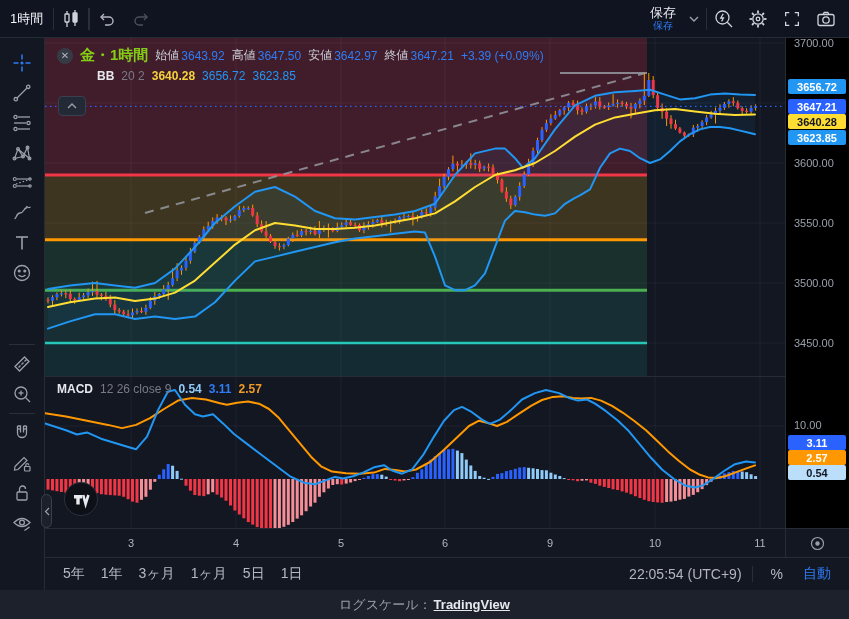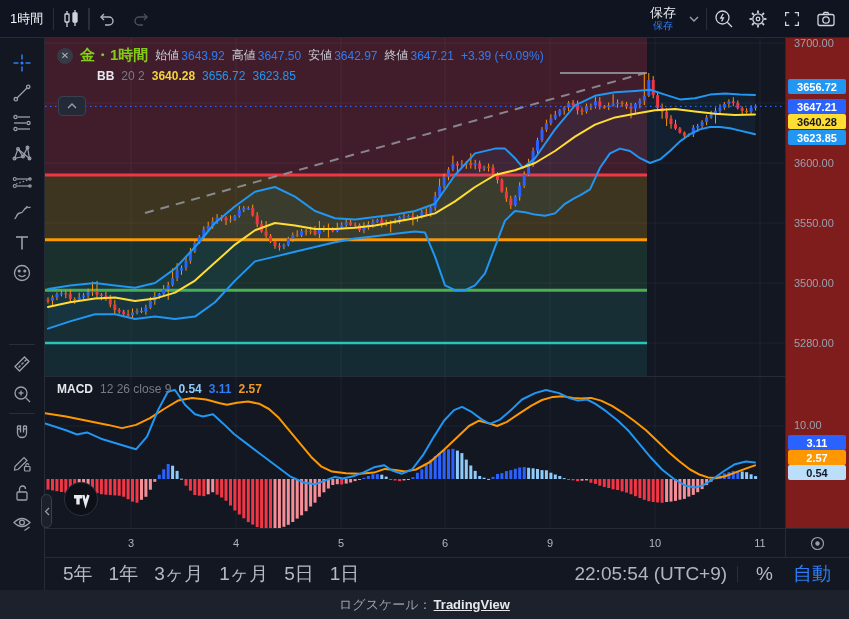--- a/index.html
+++ b/index.html
@@ -46,37 +46,37 @@
     display:flex; align-items:center; justify-content:center; cursor:pointer; z-index:5; }
   .macd-legend { position:absolute; left:12px; top:5px; display:flex; gap:7px; font-size:12px; z-index:5; }
   .tv-logo { position:absolute; left:19px; top:105px; width:34px; height:34px; border-radius:50%;
     background:#0d1017; border:1px solid #2c313d; display:flex; align-items:center; justify-content:center; z-index:4; }
   .edge-tab { position:absolute; left:-4px; top:456px; width:11px; height:34px; border:1px solid #3a4050;
     border-radius:6px; background:#1b202b; color:#9aa0ac; font-size:9px; display:flex;
     align-items:center; justify-content:flex-end; padding-right:1px; cursor:pointer; z-index:6; }
 
   
   .axis { position:absolute; left:785px; top:38px; width:64px; height:519px;
-    background:#7f1d1d; border-left:1px solid #262b38; font-size:11px; color:#9aa0ac; }
+    background:#000000; border-left:1px solid #262b38; font-size:11px; color:#9aa0ac; }
   .tick { position:absolute; left:8px; }
   .tag { position:absolute; left:2px; width:58px; height:15px; border-radius:2px;
     font-size:11px; font-weight:bold; display:flex; align-items:center; justify-content:center; }
 
   
   .timeaxis { position:absolute; left:45px; top:528px; width:740px; height:29px;
     background:#131722; border-top:1px solid #262b38; font-size:11px; color:#b2b5be; }
   .t-lab { position:absolute; top:8px; transform:translateX(-50%); }
   .axis-corner { position:absolute; left:785px; top:528px; width:64px; height:29px;
     background:#131722; border-top:1px solid #262b38; border-left:1px solid #262b38;
     display:flex; align-items:center; justify-content:center; }
 
   
   .bottombar { position:absolute; left:45px; top:557px; width:804px; height:33px;
     background:#131722; border-top:1px solid #262b38; display:flex; align-items:center;
-    font-size:19px; color:#b6bac4; padding:0 10px; }
+    font-size:14px; color:#b6bac4; padding:0 10px; }
   .bb-btn { padding:4px 8px; border-radius:4px; cursor:pointer; white-space:nowrap; }
   .bb-right { margin-left:auto; display:flex; align-items:center; gap:4px; }
   .bb-sep { width:1px; height:16px; background:#2a2e39; margin:0 6px; }
   .bb-auto { color:#2e7cf6; }
   .leftbar-foot { position:absolute; left:0; top:557px; width:45px; height:33px; background:#131722; border-right:1px solid #262b38; }
 
   
   .footer { position:absolute; left:0; top:590px; width:849px; height:29px; background:#1c212c;
     display:flex; align-items:center; justify-content:center; font-size:13px; color:#9aa0aa; gap:2px; }
   .footer a { color:#e6e8ee; font-weight:bold; text-decoration:underline; cursor:pointer; }
@@ -902,21 +902,21 @@
         <path d="M11.2 5 L13.6 14 L16.4 5" stroke="#e8eaf0" stroke-width="2.6" fill="none"></path>
       </svg>
     </div>
   </div>
 
   <div class="axis">
     <span class="tick" style="top:-1px;">3700.00</span>
     <span class="tick" style="top:119px;">3600.00</span>
     <span class="tick" style="top:179px;">3550.00</span>
     <span class="tick" style="top:239px;">3500.00</span>
-    <span class="tick" style="top:299px;">5280.00</span>
+    <span class="tick" style="top:299px;">3450.00</span>
     <span class="tick" style="top:381px;">10.00</span>
 
     <span class="tag" style="top:41px;background:#2196F3;color:#fff;">3656.72</span>
     <span class="tag" style="top:61px;background:#2962FF;color:#fff;">3647.21</span>
     <span class="tag" style="top:76px;background:#FFDD33;color:#131722;">3640.28</span>
     <span class="tag" style="top:92px;background:#2196F3;color:#fff;">3623.85</span>
 
     <span class="tag" style="top:397px;background:#2962FF;color:#fff;">3.11</span>
     <span class="tag" style="top:412px;background:#FF9800;color:#fff;">2.57</span>
     <span class="tag" style="top:427px;background:#BBDEFB;color:#131722;">0.54</span>

